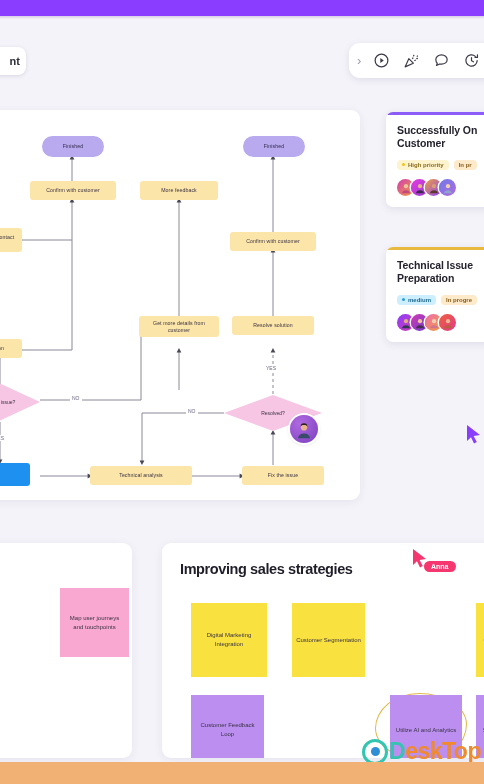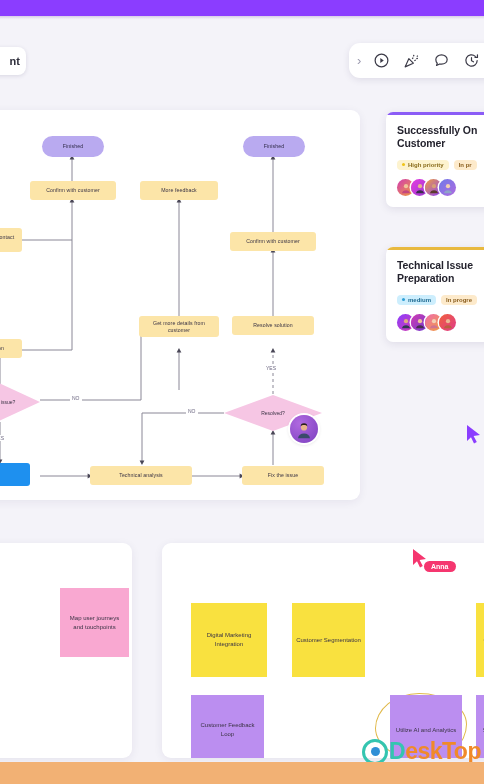--- a/index.html
+++ b/index.html
@@ -387,20 +387,21 @@
     <path d="M1 1 L14 11 L7.6 12 L10.8 18 L8 19.4 L5 13.3 L1 17z" fill="#8b3dff"></path>
   </svg>
 
   <div class="board" style="left:-52px; top:543px; width:184px; height:215px;">
 
     <div class="sticky s-pink" style="left:112px; top:45px; width:69px; height:69px;">Map user journeys and touchpoints</div>
 
   </div>
 
   <div class="board" style="left:162px; top:543px; width:340px; height:215px;">
+    <div class="board-title" style="left:18px; top:18px;">Improving sales strategies</div>
 
     <svg style="position:absolute; left:250px; top:5px;" width="16" height="20" viewBox="0 0 16 20">
       <path d="M1 1 L14 11 L7.6 12 L10.8 18 L8 19.4 L5 13.3 L1 17z" fill="#f5366f"></path>
     </svg>
     <div class="cursor-pill" style="left:262px; top:18px; background:#f5366f; font-size:7px;">Anna</div>
 
     <div class="sticky s-yellow" style="left:29px; top:60px; width:76px; height:74px;">Digital Marketing Integration</div>
     <div class="sticky s-yellow" style="left:130px; top:60px; width:73px; height:74px;">Customer Segmentation</div>
     <div class="sticky s-yellow" style="left:314px; top:60px; width:60px; height:74px;">Content Strategy</div>
 

